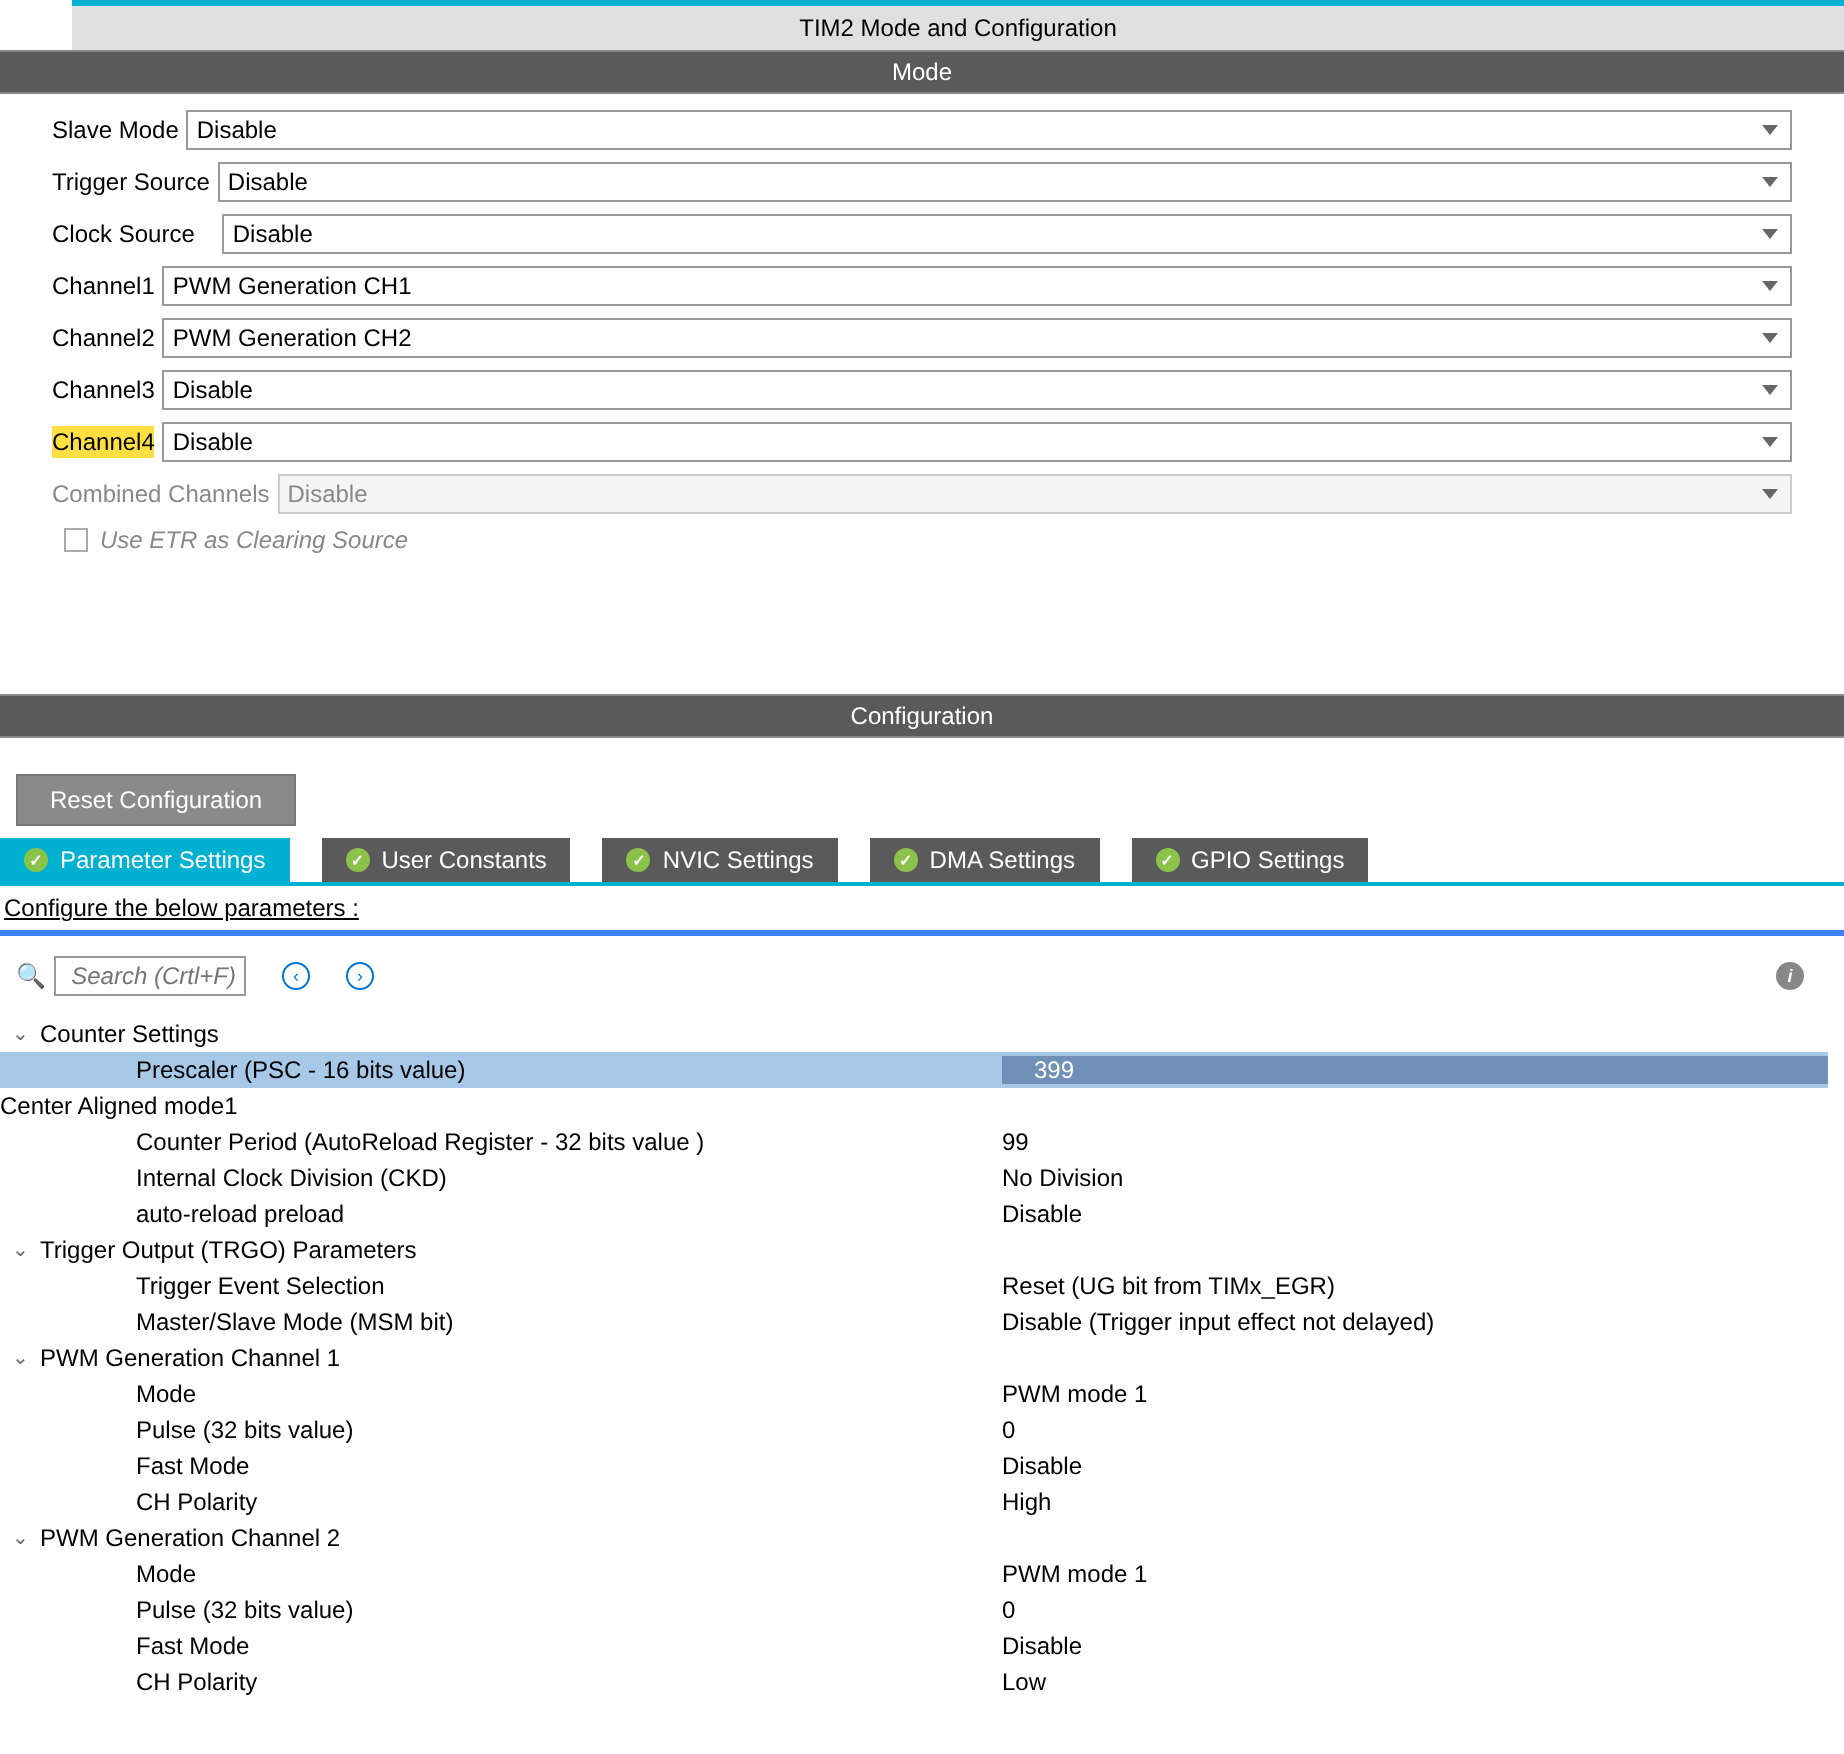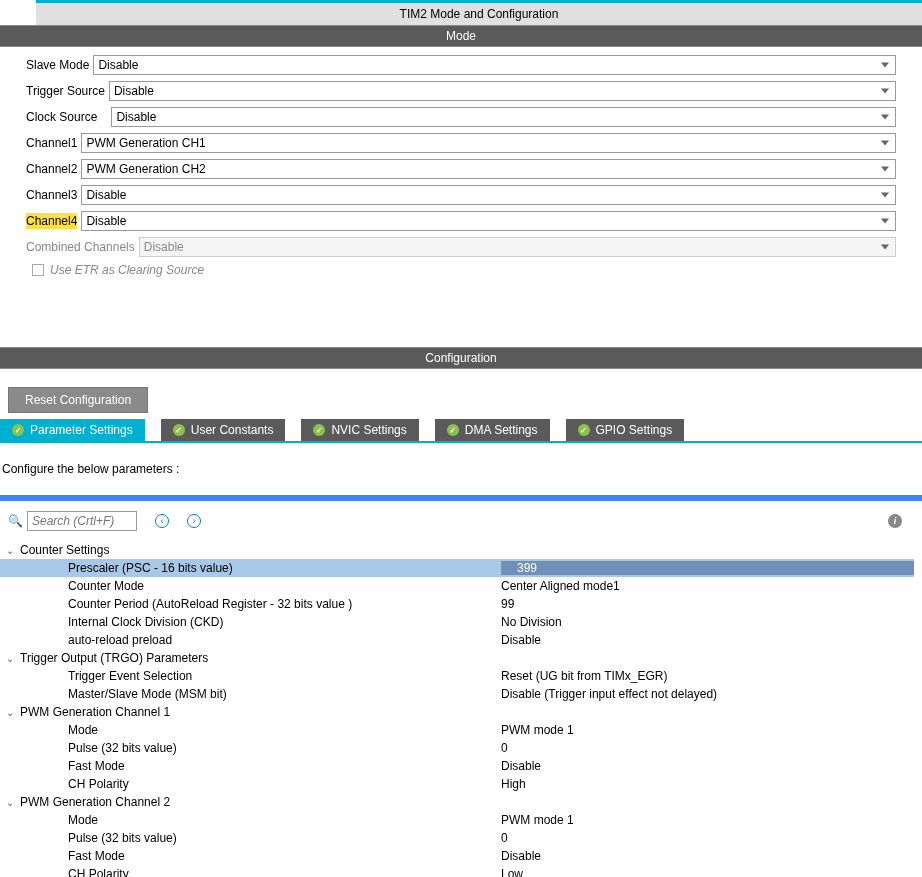--- a/index.html
+++ b/index.html
@@ -19,24 +19,24 @@
 .checkbox { width: 12px; height: 12px; border: 1px solid #aaa; margin-right: 6px; }
 .check-label.disabled { color: #888; font-style: italic; }
 .config-panel { padding: 0; }
 .reset-btn-wrap { padding: 18px 0 6px 8px; }
 .reset-btn { background: #8a8a8a; color: #fff; border: 1px solid #777; padding: 5px 16px; cursor: pointer; font-size: 12px; }
 .tabs { display: flex; background: #fff; border-bottom: 2px solid #00b0d0; }
 .tab { display: flex; align-items: center; padding: 4px 12px; background: #5a5a5a; color: #fff; margin-right: 16px; cursor: pointer; }
 .tab.active { background: #00b0d0; }
 .tab-icon { width: 12px; height: 12px; border-radius: 50%; background: #8bc34a; margin-right: 6px; display: flex; align-items: center; justify-content: center; }
 .tab-icon::after { content: "✓"; color: #fff; font-size: 8px; font-weight: bold; }
-.subtext { padding: 19px 2px; border-bottom: 6px solid #3b82f6; }
+.subtext { padding: 4px 2px; border-bottom: 3px solid #3b82f6; text-decoration: underline; }
 .search-row { display: flex; align-items: center; padding: 10px 8px; }
 .search-icon { color: #0078d4; margin-right: 4px; font-size: 12px; }
-.search-input { border: 1px solid #999; padding: 2px 4px; font-style: italic; color: #888; width: 110px; height: 20px; }
+.search-input { border: 1px solid #999; padding: 2px 4px; font-style: italic; color: #888; width: 96px; height: 20px; text-align: right; }
 .nav-icon { width: 14px; height: 14px; border: 1.5px solid #0078d4; border-radius: 50%; margin-left: 18px; display: flex; align-items: center; justify-content: center; color: #0078d4; font-size: 9px; cursor: pointer; }
 .info-icon { margin-left: auto; width: 14px; height: 14px; border-radius: 50%; background: #888; color: #fff; display: flex; align-items: center; justify-content: center; font-size: 9px; font-weight: bold; font-style: italic; margin-right: 12px; cursor: pointer; }
 .params { padding: 0 8px 0 0; }
 .group-row { display: flex; align-items: center; padding: 2px 0 2px 6px; cursor: pointer; }
 .chev { width: 10px; color: #666; font-size: 10px; margin-right: 4px; }
 .group-title { }
 .param-row { display: flex; padding: 2px 0; gap: 36px; }
 .param-name { padding-left: 68px; width: 465px; }
 .param-val { flex: 1; }
 .param-row.selected { background: #a8c8e8; }
@@ -146,21 +146,20 @@
   <div class="params" id="params-container">
       <div class="group-row">
         <span class="chev">⌄</span>
         <span class="group-title">Counter Settings</span>
       </div>
       <div class="param-row selected">
         <div class="param-name">Prescaler (PSC - 16 bits value)</div>
         <div class="param-val">399</div>
       </div>
       <div class="param-row">
-        <div class="param-name">Counter Mode</div>
         <div class="param-val">Center Aligned mode1</div>
       </div>
       <div class="param-row">
         <div class="param-name">Counter Period (AutoReload Register - 32 bits value )</div>
         <div class="param-val">99</div>
       </div>
       <div class="param-row">
         <div class="param-name">Internal Clock Division (CKD)</div>
         <div class="param-val">No Division</div>
       </div>

